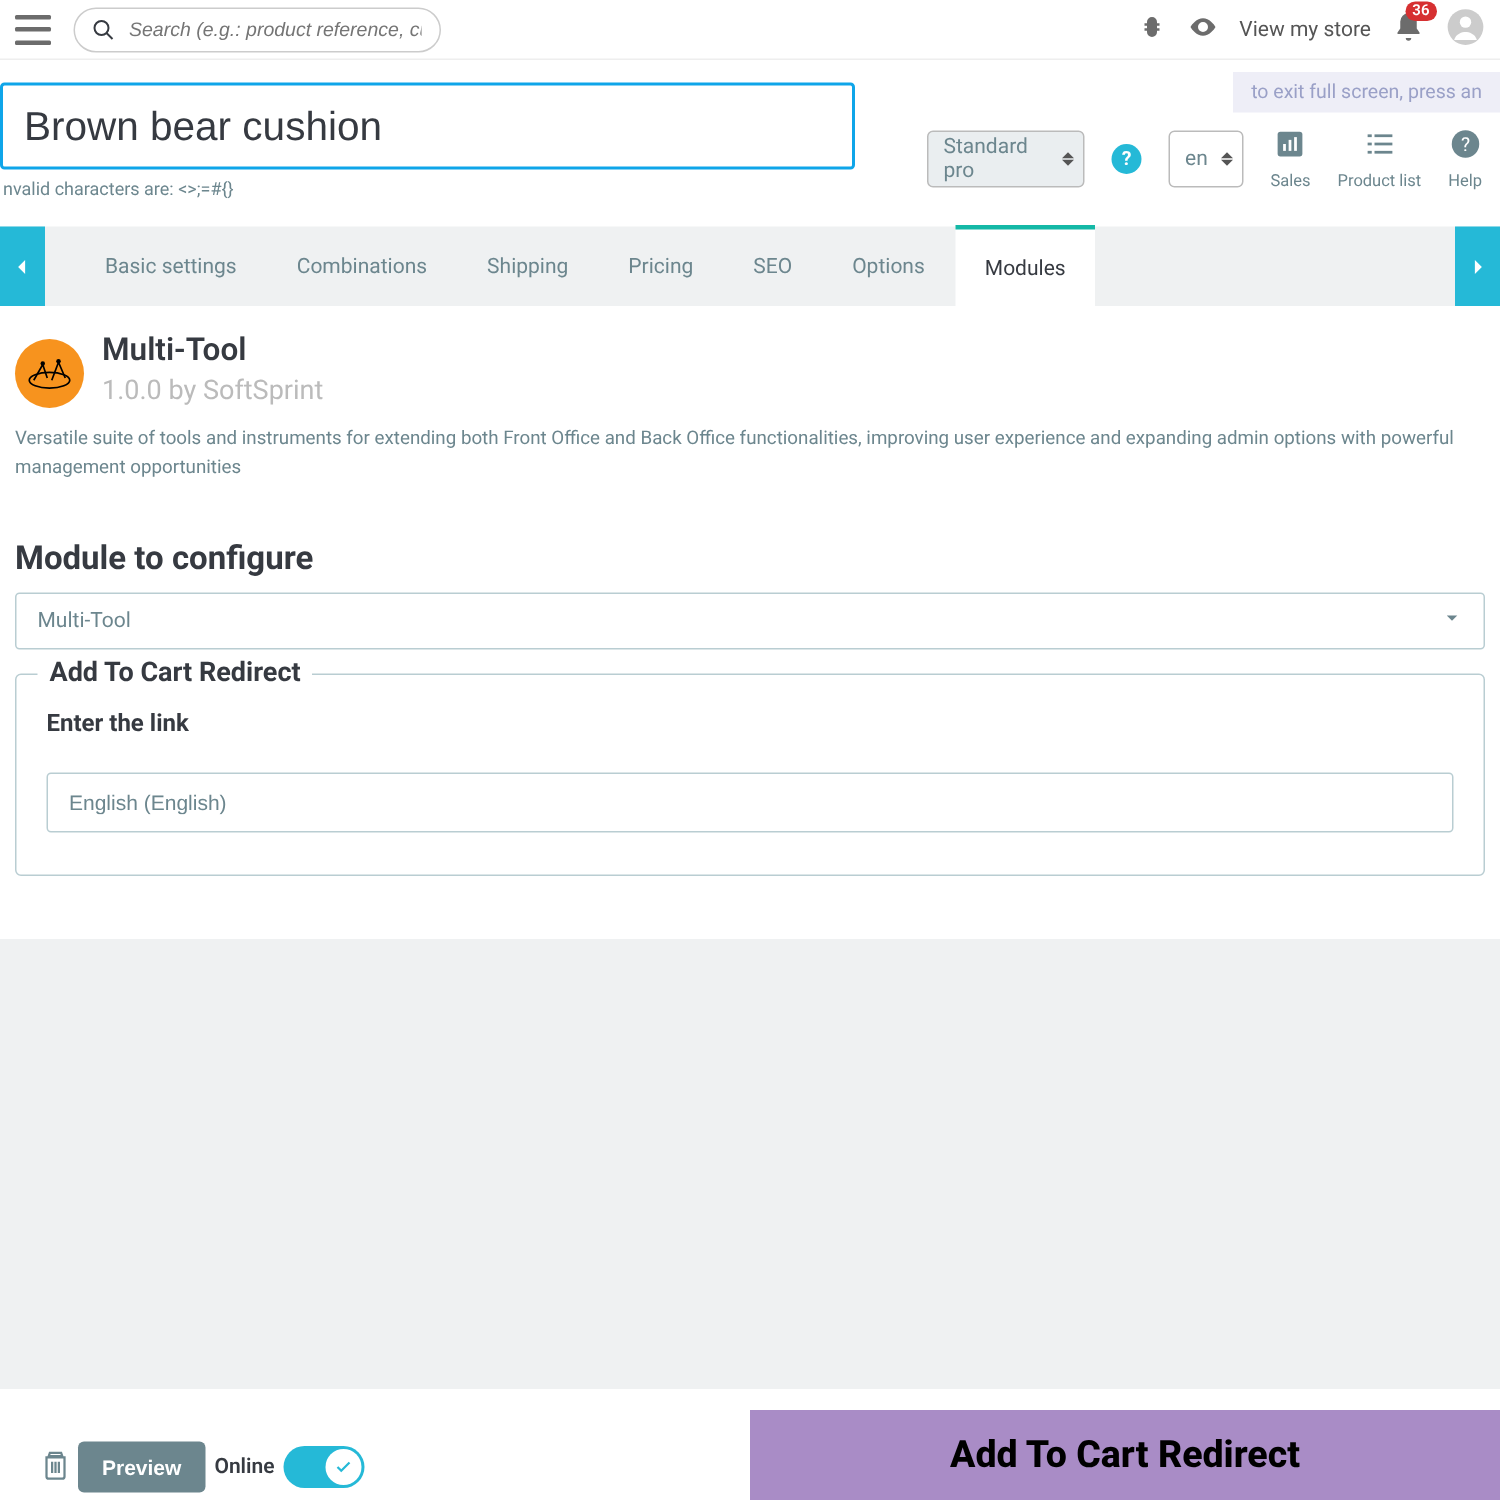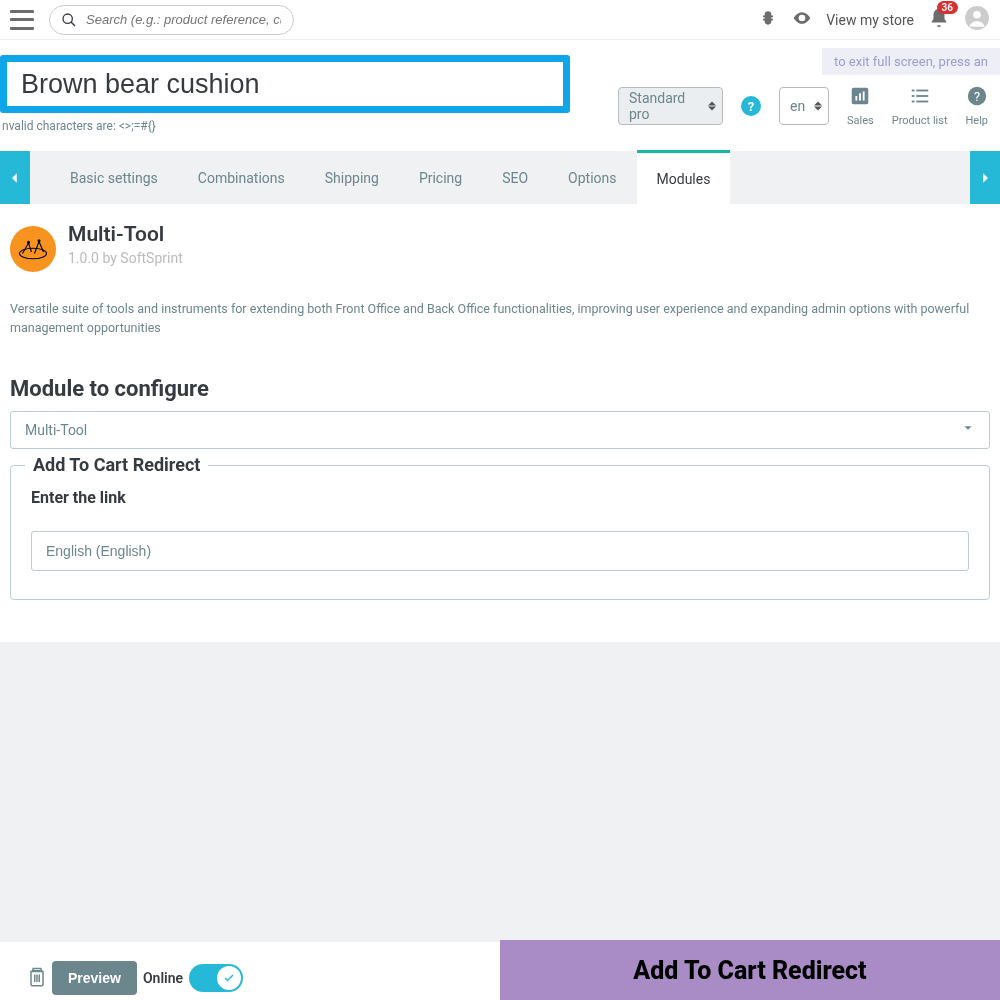--- a/index.html
+++ b/index.html
@@ -20,21 +20,21 @@
 .viewstore { font-size: 14px; color: #555; cursor: pointer; }
 .bell-wrap { position: relative; }
 .bell-icon svg { width: 22px; height: 22px; fill: #6c6c6c; }
 .badge { position: absolute; top: -6px; right: -8px; background: #d63031; color: #fff; font-size: 10px; padding: 1px 5px; border-radius: 8px; font-weight: 600; }
 .avatar-icon svg { width: 26px; height: 26px; fill: #888; }
 
 
 .prod-row { display: flex; align-items: flex-start; padding: 15px 0 0 0; gap: 18px; position: relative; }
 .hint-exit { position: absolute; right: 0; top: 8px; background: rgba(139,139,200,.15); color: #9aa0c7; font-size: 13px; padding: 6px 12px; }
 .title-col { flex: 0 0 570px; }
-.title-input { width: 100%; height: 58px; border: 7px solid #0ea5e9; border-radius: 3px; padding: 0 14px; font-size: 27px; color: #363a41; outline: none; }
+.title-input { width: 100%; height: 58px; border: 2px solid #0ea5e9; border-radius: 3px; padding: 0 14px; font-size: 27px; color: #363a41; outline: none; }
 .hint-text { font-size: 12px; color: #6c868e; margin-top: 6px; padding-left: 2px; }
 
 .select-box { height: 38px; border: 1px solid #bbb; border-radius: 4px; background: #eaeef0; padding: 0 24px 0 10px; font-size: 14px; color: #6c868e; display: flex; align-items: center; position: relative; cursor: pointer; }
 .select-box.light { background: #fff; }
 .select-arrows { position: absolute; right: 6px; top: 50%; transform: translateY(-50%); display: flex; flex-direction: column; gap: 1px; }
 .arr-up, .arr-down { width: 0; height: 0; border-left: 4px solid transparent; border-right: 4px solid transparent; }
 .arr-up { border-bottom: 4px solid #555; }
 .arr-down { border-top: 4px solid #555; }
 .q-circle { width: 20px; height: 20px; background: #25b9d7; border-radius: 50%; color: #fff; display: flex; align-items: center; justify-content: center; font-size: 13px; font-weight: bold; cursor: pointer; }
 
@@ -51,22 +51,22 @@
 .tabs { display: flex; padding-left: 20px; }
 .tab { padding: 0 20px; display: flex; align-items: center; font-size: 14px; color: #6c868e; cursor: pointer; }
 .tab.active { background: #fff; color: #363a41; border-top: 3px solid #14b8a6; margin-top: -1px; }
 
 
 .mod-section { padding: 18px 10px; }
 .mod-head { display: flex; align-items: flex-start; gap: 12px; }
 .mod-logo { width: 46px; height: 46px; background: #f7931e; border-radius: 50%; display: flex; align-items: center; justify-content: center; margin-top: 4px; }
 .mod-logo svg { width: 30px; height: 22px; }
 .mod-title { font-size: 21px; font-weight: 600; color: #363a41; }
-.mod-sub { font-size: 14px; color: #bbb; margin-top: 4px; text-align: center; }
-.mod-desc { font-size: 12.5px; color: #6c868e; margin-top: 28px; line-height: 1.5; }
+.mod-sub { font-size: 18px; color: #bbb; margin-top: 4px; text-align: center; }
+.mod-desc { font-size: 12.5px; color: #6c868e; margin-top: 12px; line-height: 1.5; }
 
 .config-heading { font-size: 22px; font-weight: 700; color: #363a41; margin: 38px 0 10px 0; }
 .config-select { width: 100%; height: 38px; border: 1px solid #b9cdd2; border-radius: 3px; padding: 0 14px; display: flex; align-items: center; font-size: 14px; color: #6c868e; position: relative; cursor: pointer; }
 .chev { position: absolute; right: 14px; }
 .chev svg { width: 14px; height: 14px; fill: #6c868e; }
 
 .fieldset { border: 1px solid #b9cdd2; border-radius: 4px; margin-top: 16px; padding: 16px 20px 28px 20px; position: relative; }
 .legend { position: absolute; top: -12px; left: 14px; background: #fff; padding: 0 8px; font-size: 18px; font-weight: 700; color: #363a41; }
 .link-label { font-size: 16px; font-weight: 700; color: #363a41; margin-bottom: 24px; margin-top: 6px; }
 .link-input { width: 100%; height: 40px; border: 1px solid #b9cdd2; border-radius: 3px; padding: 0 14px; font-size: 14px; color: #6c868e; outline: none; }

